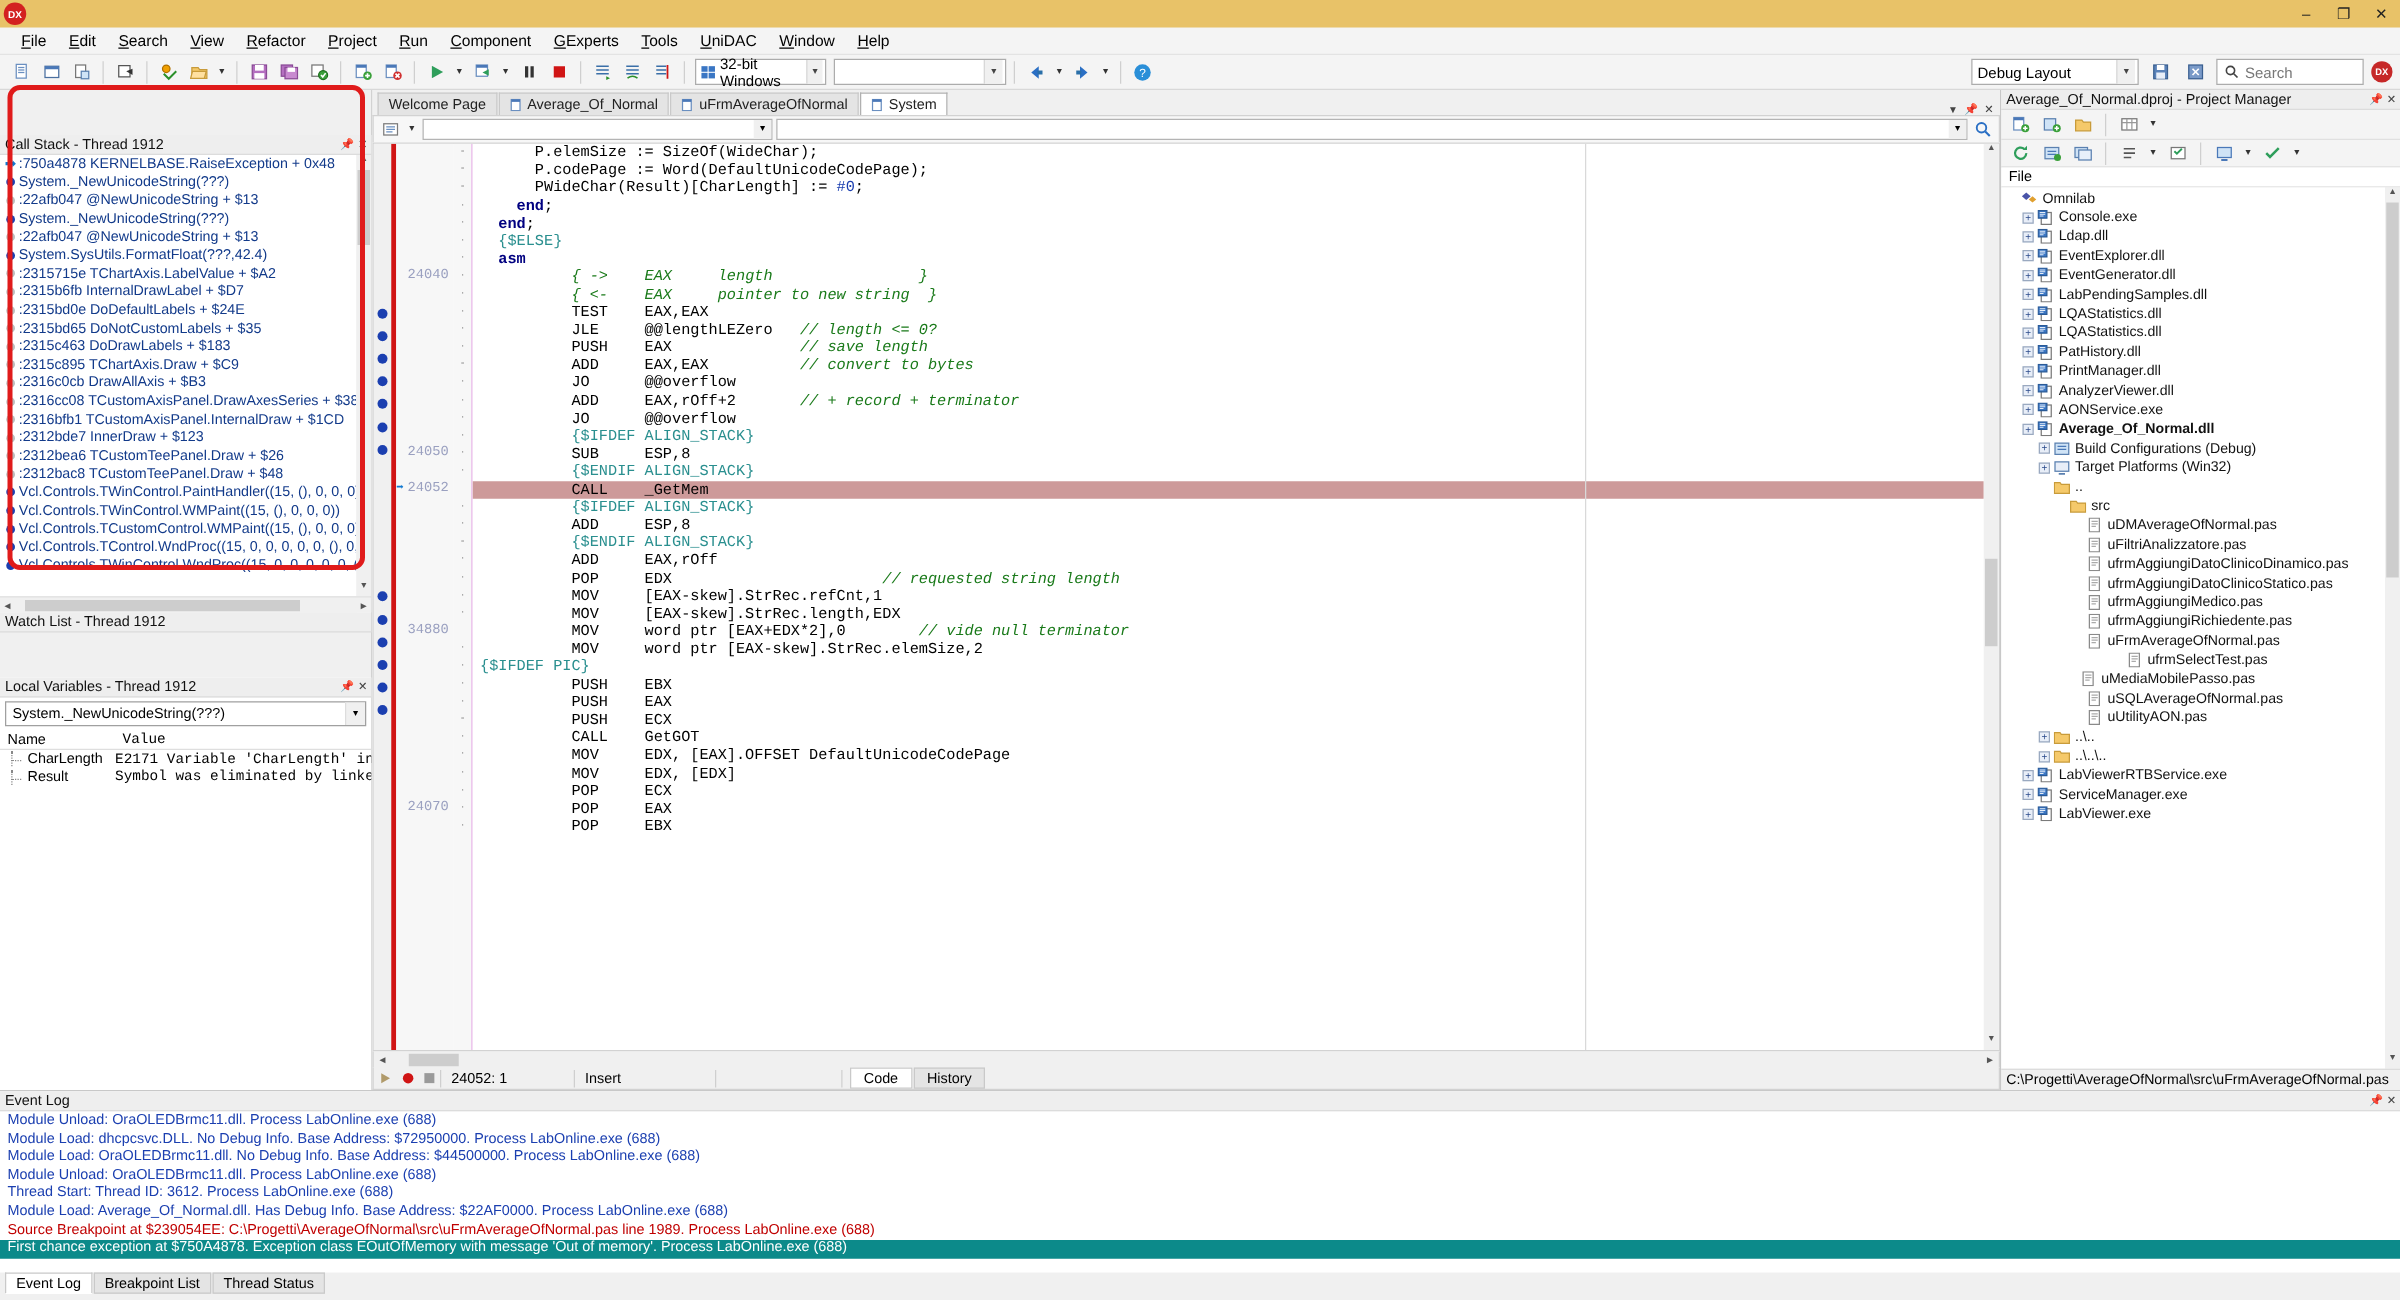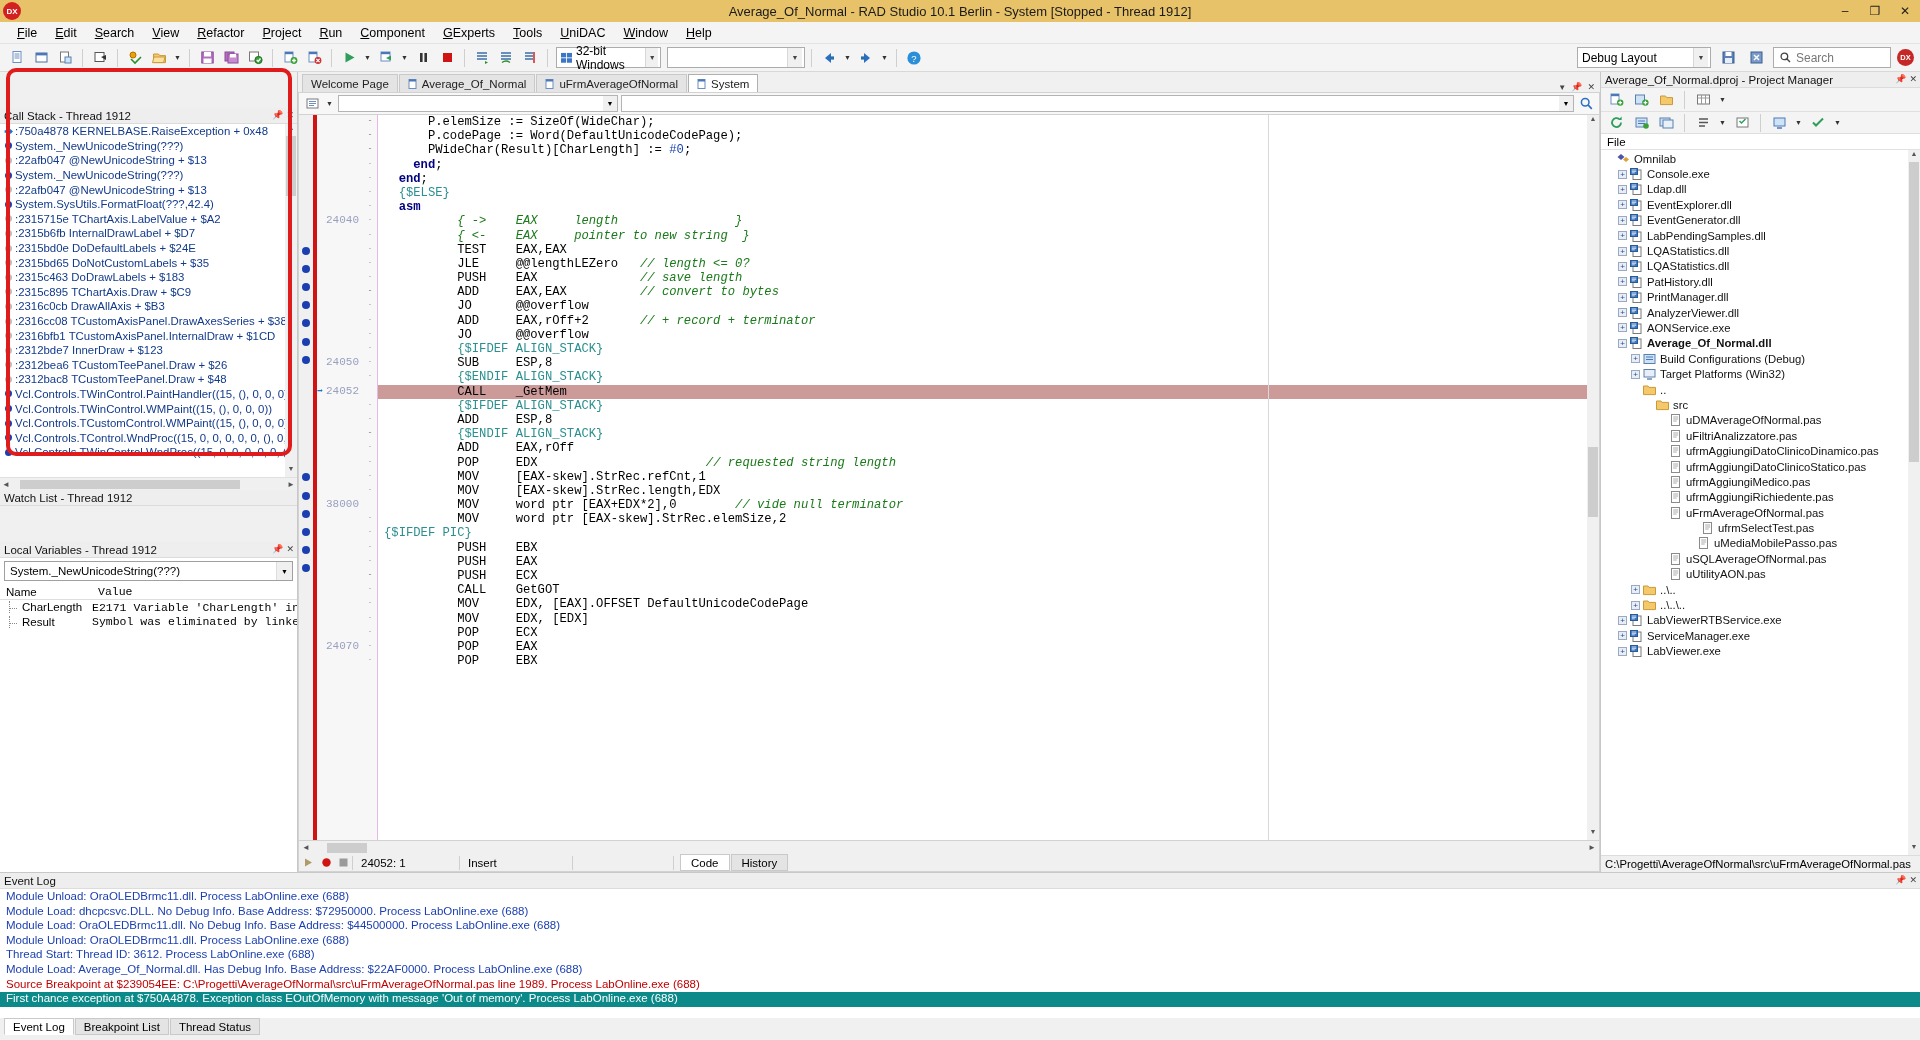--- a/index.html
+++ b/index.html
@@ -319,21 +319,20 @@
 
   svg { display: block; }
 </style>
 </head>
 <body>
 
 <div id="app">
 
   <div class="titlebar">
     <div class="tb-appicon">DX</div>
-    <div class="tb-title">Average_Of_Normal - RAD Studio 10.1 Berlin - System [Stopped - Thread 1912]</div>
     <div class="tb-buttons">
       <div class="tb-btn">–</div>
       <div class="tb-btn">❐</div>
       <div class="tb-btn close">✕</div>
     </div>
   </div>
 
   <div class="menubar" id="menubar">
       <div class="menu-item"><u>F</u>ile</div>
       <div class="menu-item"><u>E</u>dit</div>
@@ -899,21 +898,21 @@
             <div style="height: 14.2px;">24050</div>
             <div style="height: 14.2px;"></div>
             <div style="height: 14.2px;"><span style="float:left;color:#1078d0;font-size:10px">➡</span>24052</div>
             <div style="height: 14.2px;"></div>
             <div style="height: 14.2px;"></div>
             <div style="height: 14.2px;"></div>
             <div style="height: 14.2px;"></div>
             <div style="height: 14.2px;"></div>
             <div style="height: 14.2px;"></div>
             <div style="height: 14.2px;"></div>
-            <div style="height: 14.2px;">38000</div>
+            <div style="height: 14.2px;">34880</div>
             <div style="height: 14.2px;"></div>
             <div style="height: 14.2px;"></div>
             <div style="height: 14.2px;"></div>
             <div style="height: 14.2px;"></div>
             <div style="height: 14.2px;"></div>
             <div style="height: 14.2px;"></div>
             <div style="height: 14.2px;"></div>
             <div style="height: 14.2px;"></div>
             <div style="height: 14.2px;"></div>
             <div style="height: 14.2px;">24070</div>
@@ -1357,21 +1356,21 @@
             <div class="pmrow" style="padding-left: 88px;">
               <span class="pm-spacer"></span>
               <span class="pm-ico">
                 <svg width="13" height="12" viewBox="0 0 13 12">
                   <rect x="2.5" y="0.5" width="8" height="11" fill="#fff" stroke="#8a8a8a"></rect>
                   <path d="M4.2 3h5M4.2 5h5M4.2 7h3.5" stroke="#aaa"></path>
                 </svg>
               </span>
               <span class="pm-label">ufrmSelectTest.pas</span>
             </div>
-            <div class="pmrow" style="padding-left: 84px; align-items: center;">
+            <div class="pmrow" style="padding-left: 51px; align-items: center;">
               <span class="pm-spacer"></span>
               <span class="pm-ico">
                 <svg width="13" height="12" viewBox="0 0 13 12">
                   <rect x="2.5" y="0.5" width="8" height="11" fill="#fff" stroke="#8a8a8a"></rect>
                   <path d="M4.2 3h5M4.2 5h5M4.2 7h3.5" stroke="#aaa"></path>
                 </svg>
               </span>
               <span class="pm-label">uMediaMobilePasso.pas</span>
             </div>
             <div class="pmrow" style="padding-left: 56px;">

